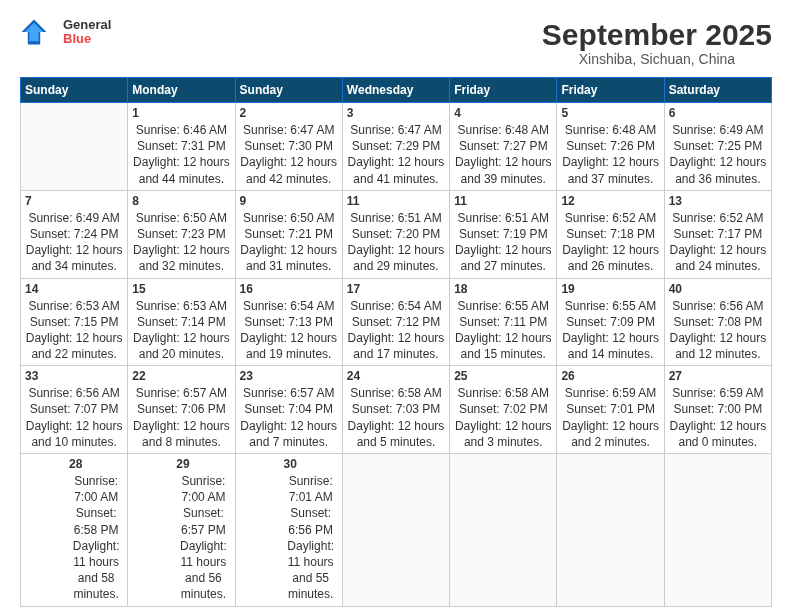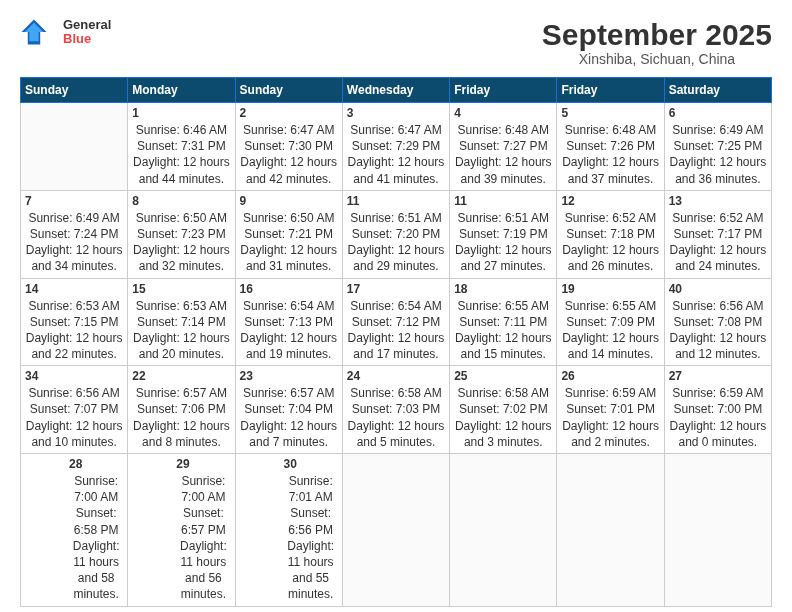--- a/index.html
+++ b/index.html
@@ -271,21 +271,21 @@
           <td>
             <span class="day-num">40</span>
             <div class="cell-text" style="white-space: pre-line;">Sunrise: 6:56 AM
 Sunset: 7:08 PM
 Daylight: 12 hours
 and 12 minutes.</div>
           </td>
         </tr>
         <tr class="week-row">
           <td>
-            <span class="day-num">34</span>
+            <span class="day-num">33</span>
             <div class="cell-text" style="white-space: pre-line;">Sunrise: 6:56 AM
 Sunset: 7:07 PM
 Daylight: 12 hours
 and 10 minutes.</div>
           </td>
           <td>
             <span class="day-num">22</span>
             <div class="cell-text" style="white-space: pre-line;">Sunrise: 6:57 AM
 Sunset: 7:06 PM
 Daylight: 12 hours

